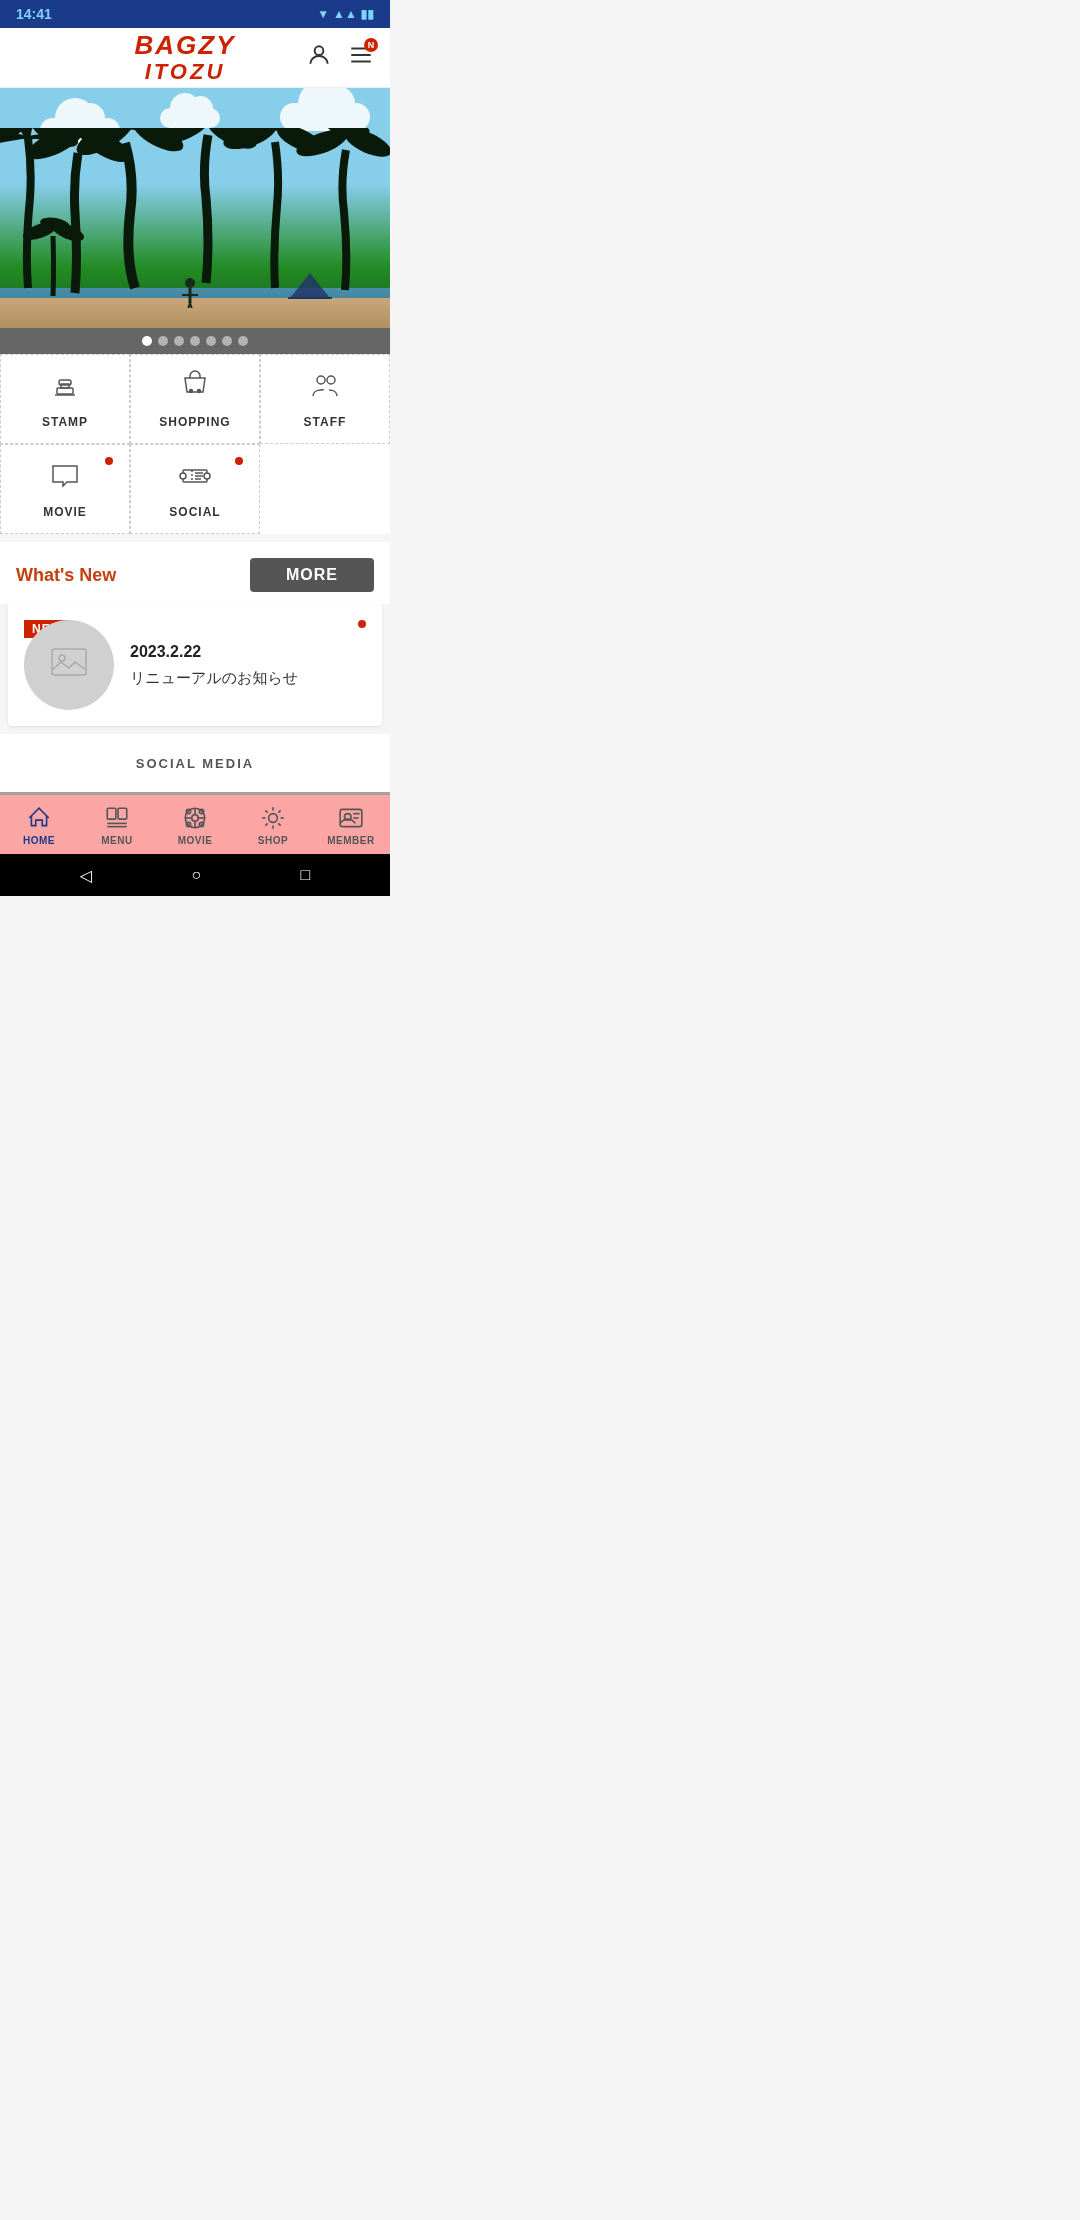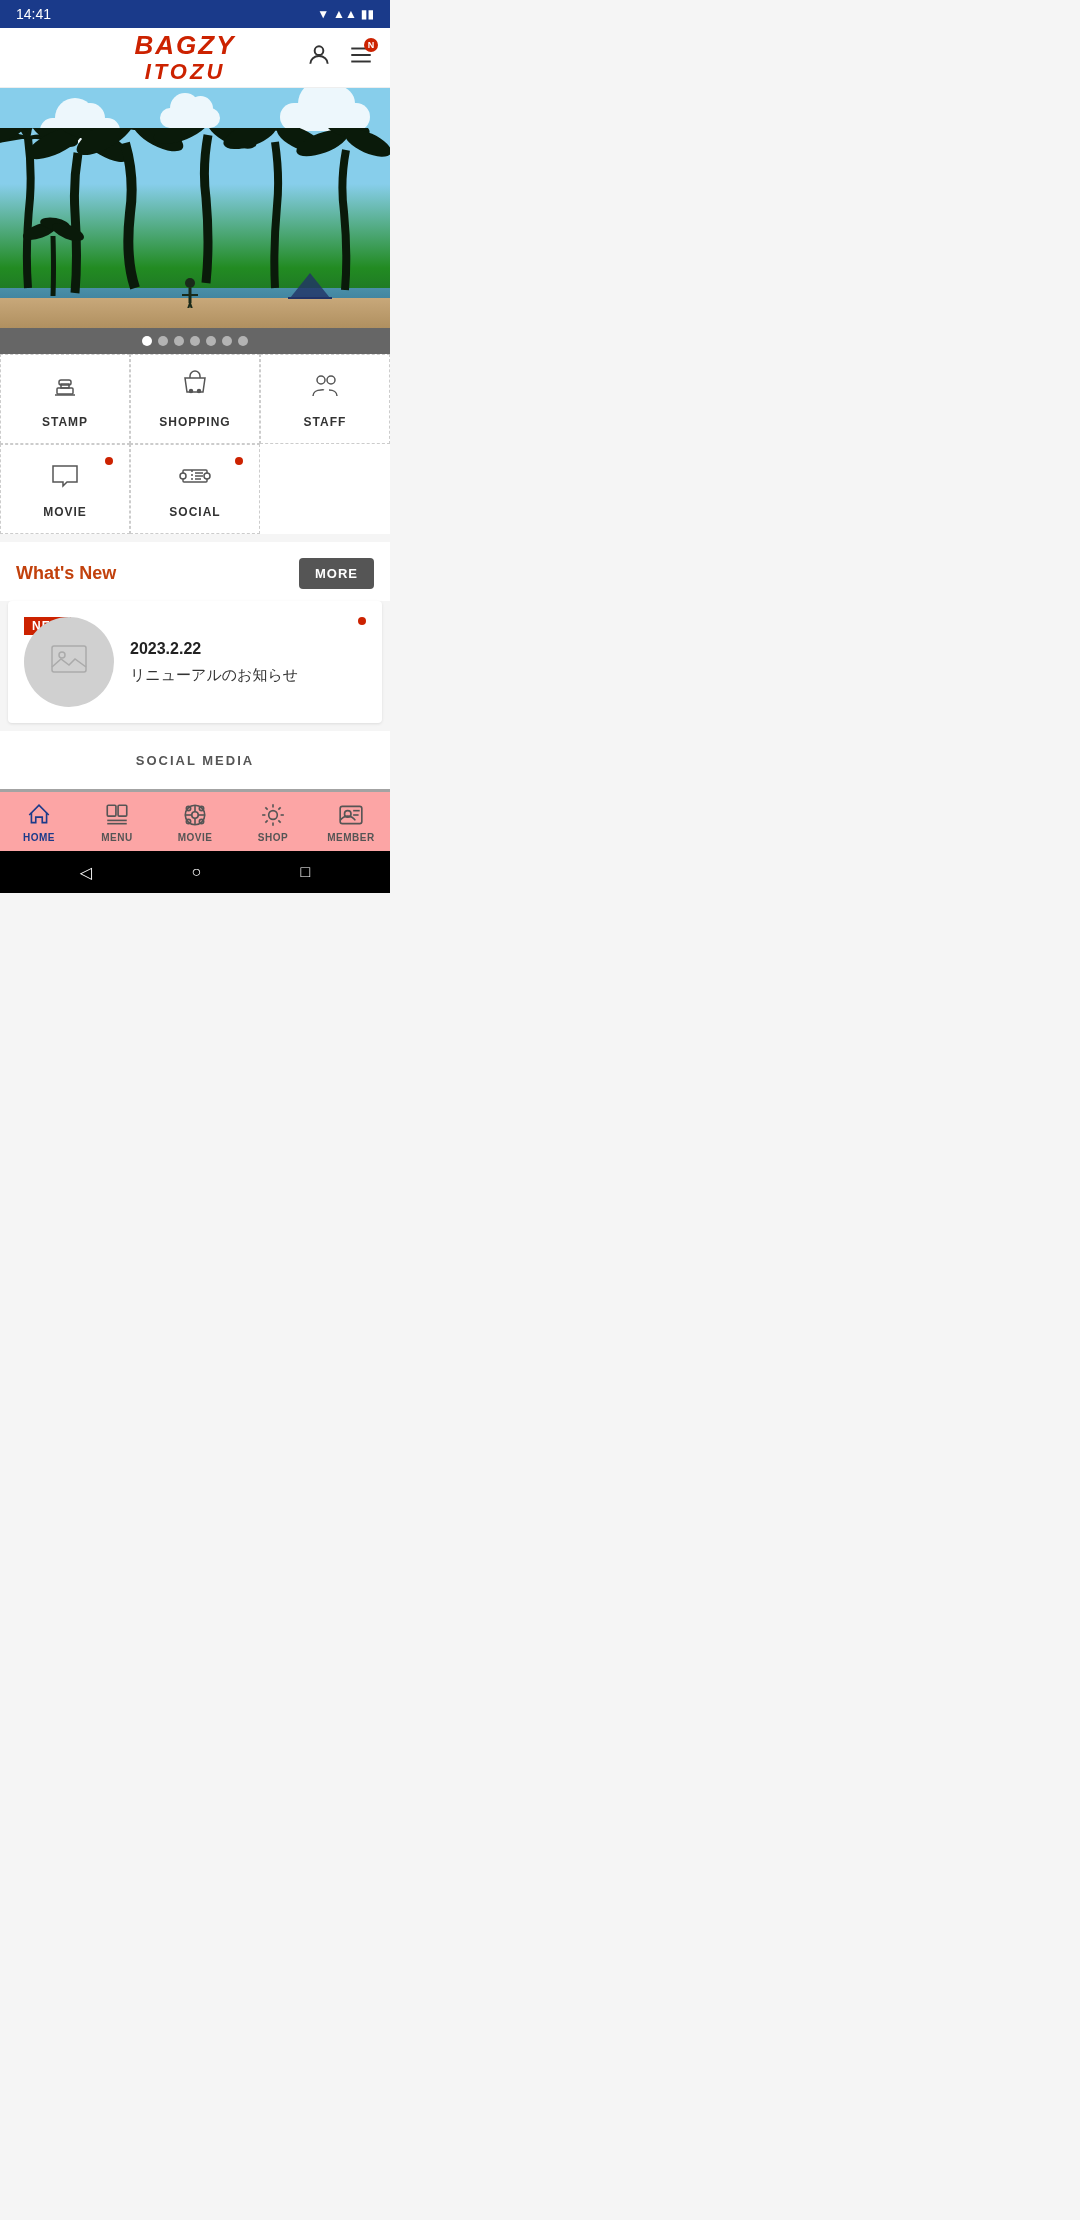--- a/index.html
+++ b/index.html
@@ -8,28 +8,28 @@
       width: 390px;
       min-height: 1000px;
       font-family: -apple-system, BlinkMacSystemFont, 'Helvetica Neue', Arial, sans-serif;
       background: #f5f5f5;
       overflow-x: hidden;
     }
 
     
     .status-bar {
       background: #1a3a8a;
-      color: #ffffff;
+      color: #7dd3fc;
       display: flex;
       justify-content: space-between;
       align-items: center;
       padding: 4px 16px;
       height: 28px;
       font-size: 14px;
-      font-weight: 400;
+      font-weight: 700;
     }
     .status-right {
       display: flex;
       align-items: center;
       gap: 4px;
     }
     .wifi-icon, .signal-icon, .battery-icon {
       font-size: 12px;
     }
 
@@ -232,23 +232,23 @@
     }
     .whats-new-title {
       font-size: 18px;
       font-weight: 600;
       color: #c2410c;
     }
     .more-btn {
       background: #555;
       color: white;
       border: none;
-      padding: 8px 16px;
+      padding: 8px 36px;
       border-radius: 4px;
-      font-size: 13px;
+      font-size: 16px;
       font-weight: 600;
       cursor: pointer;
       letter-spacing: 1px;
     }
 
     
     .news-card {
       background: white;
       margin: 0 8px 8px;
       border-radius: 4px;

